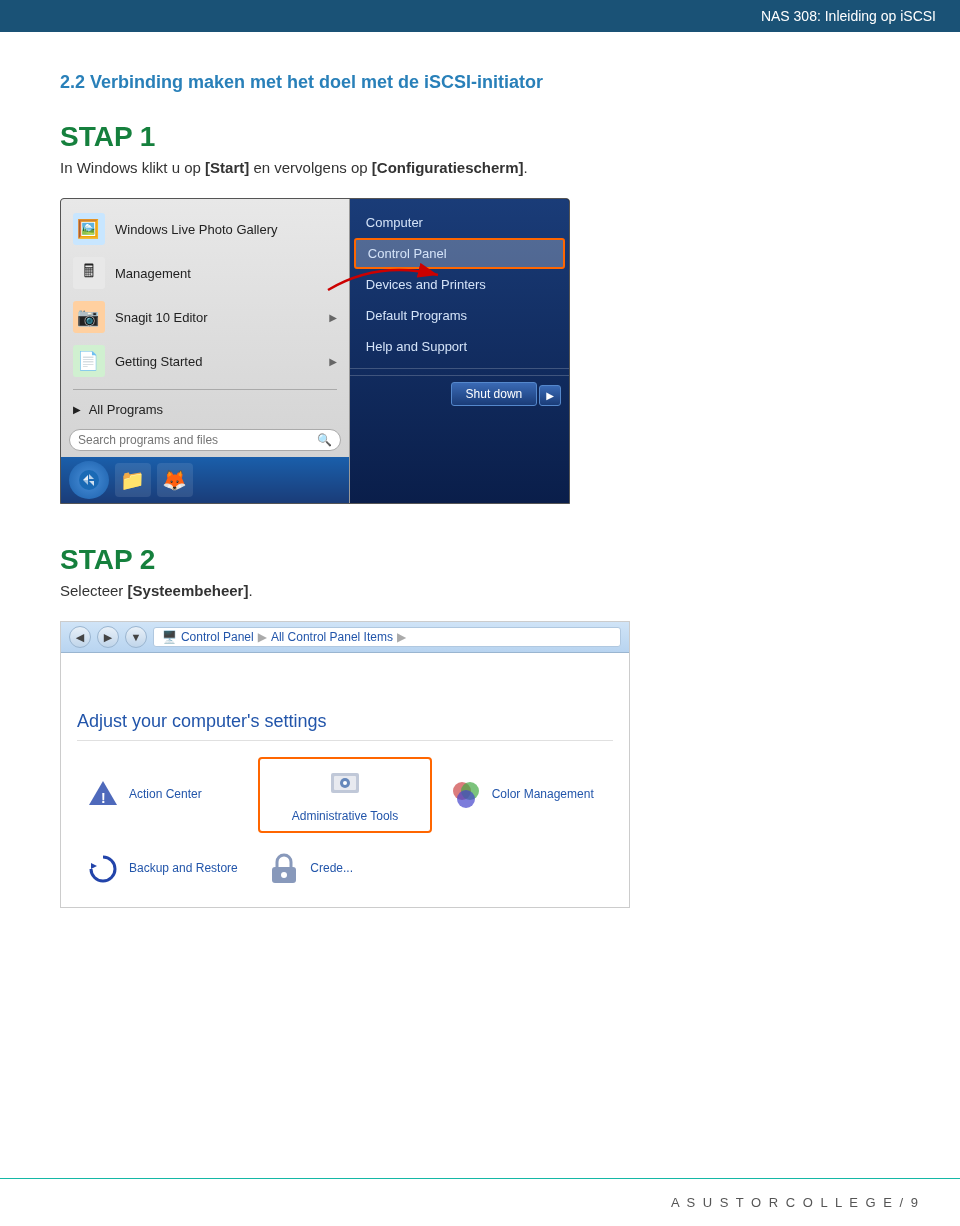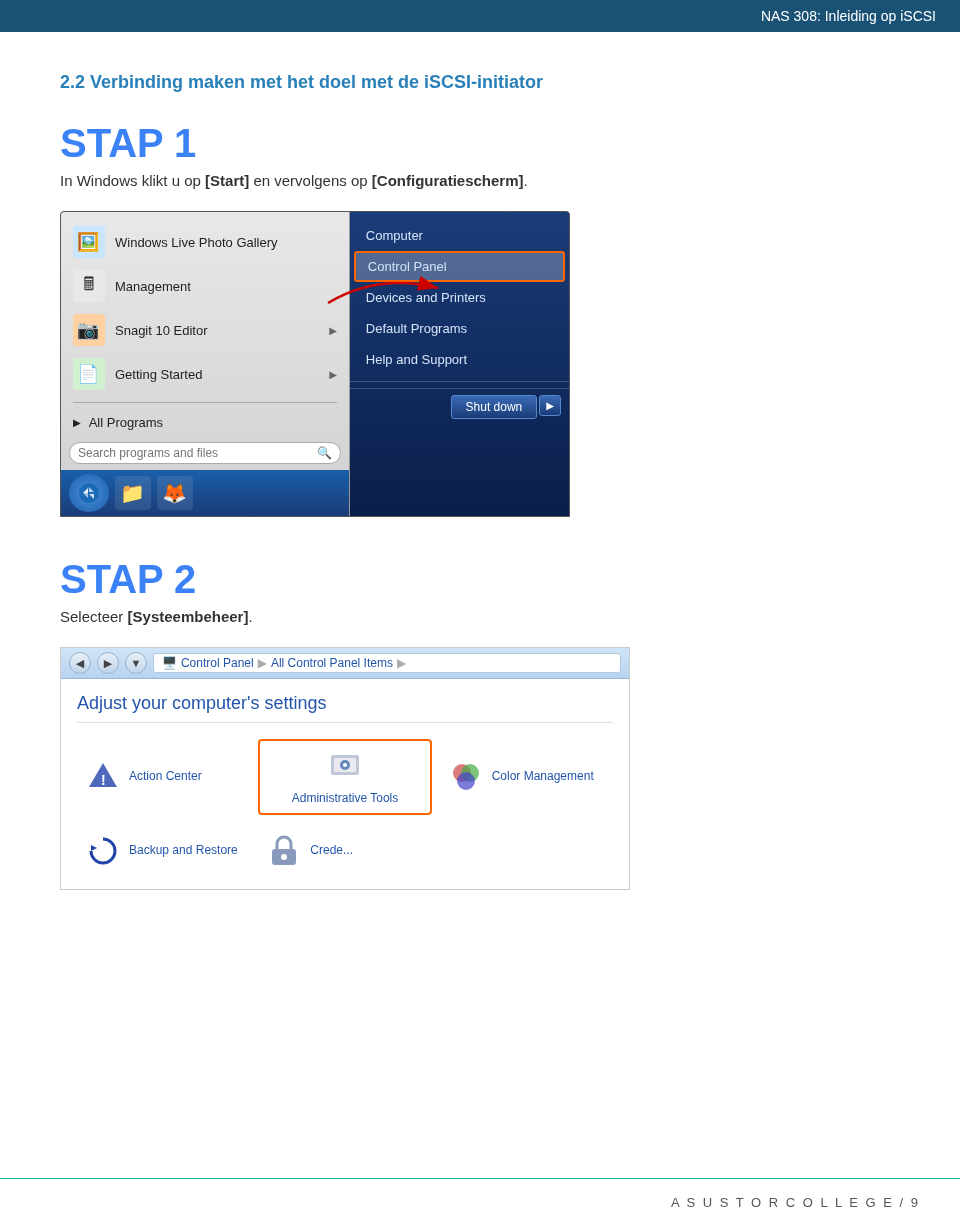--- a/index.html
+++ b/index.html
@@ -27,23 +27,23 @@
     }
 
     .section-title {
       color: #2980b9;
       font-size: 18px;
       font-weight: bold;
       margin-bottom: 28px;
     }
 
     .step-heading {
-      font-size: 40px;
+      font-size: 28px;
       font-weight: bold;
-      color: #3b82f6;
+      color: #15803d;
       margin-bottom: 6px;
     }
 
     .step-desc {
       font-size: 15px;
       color: #333;
       margin-bottom: 22px;
     }
 
     .step-desc strong {
@@ -201,21 +201,21 @@
     }
 
     .win7-right-separator {
       height: 1px;
       background: rgba(255,255,255,0.2);
       margin: 6px 0;
     }
 
     .win7-shutdown-row {
       display: flex;
-      align-items: flex-start;
+      align-items: flex-end;
       justify-content: flex-end;
       padding: 6px 8px;
       border-top: 1px solid rgba(255,255,255,0.2);
       margin-top: 4px;
     }
 
     .shutdown-btn {
       background: linear-gradient(to bottom, #3a6ab5, #1a3c78);
       border: 1px solid #5588cc;
       border-radius: 3px;
@@ -284,20 +284,21 @@
       align-items: center;
       gap: 4px;
       font-size: 12px;
       color: #2255aa;
       flex: 1;
     }
 
     .cp-content {
       padding: 14px 16px;
       background: #fff;
+      margin-top: 44px;
     }
 
     .cp-page-title {
       color: #2255aa;
       font-size: 18px;
       font-weight: 300;
       margin-bottom: 16px;
       border-bottom: 1px solid #e0e0e0;
       padding-bottom: 8px;
     }

